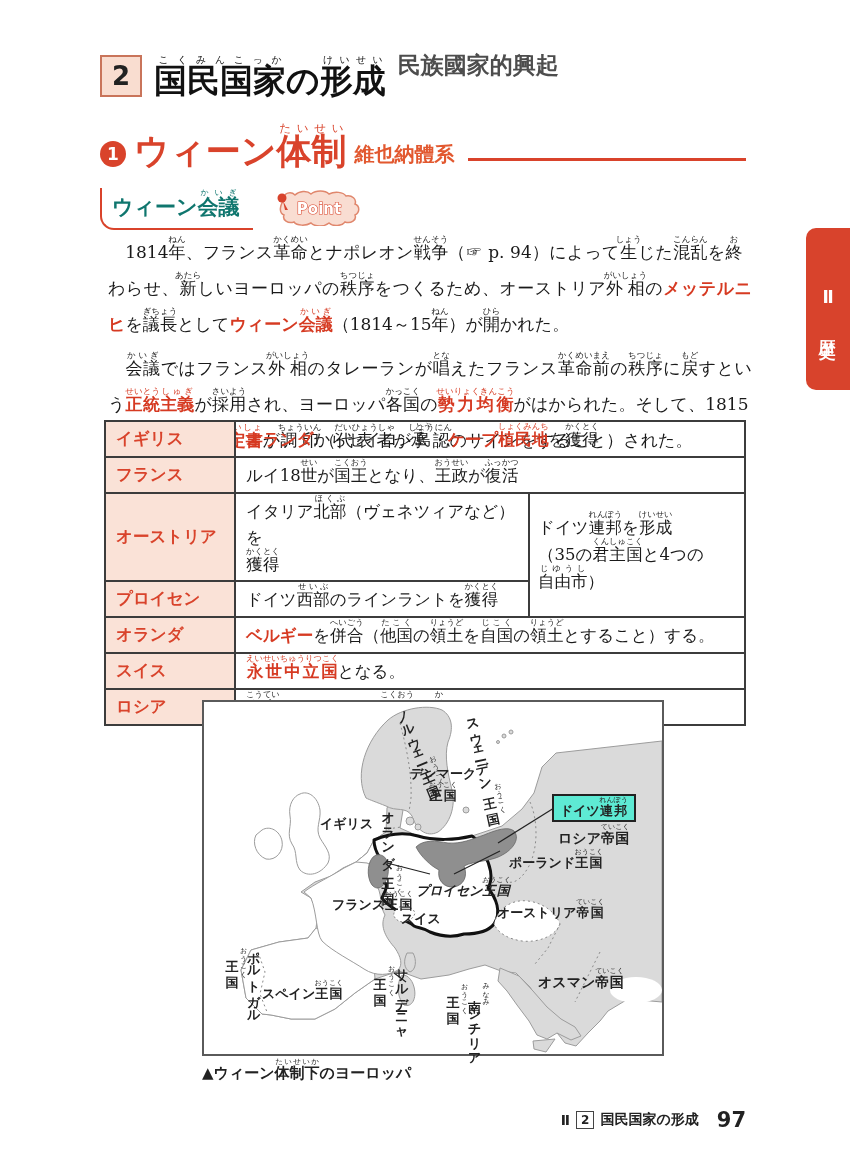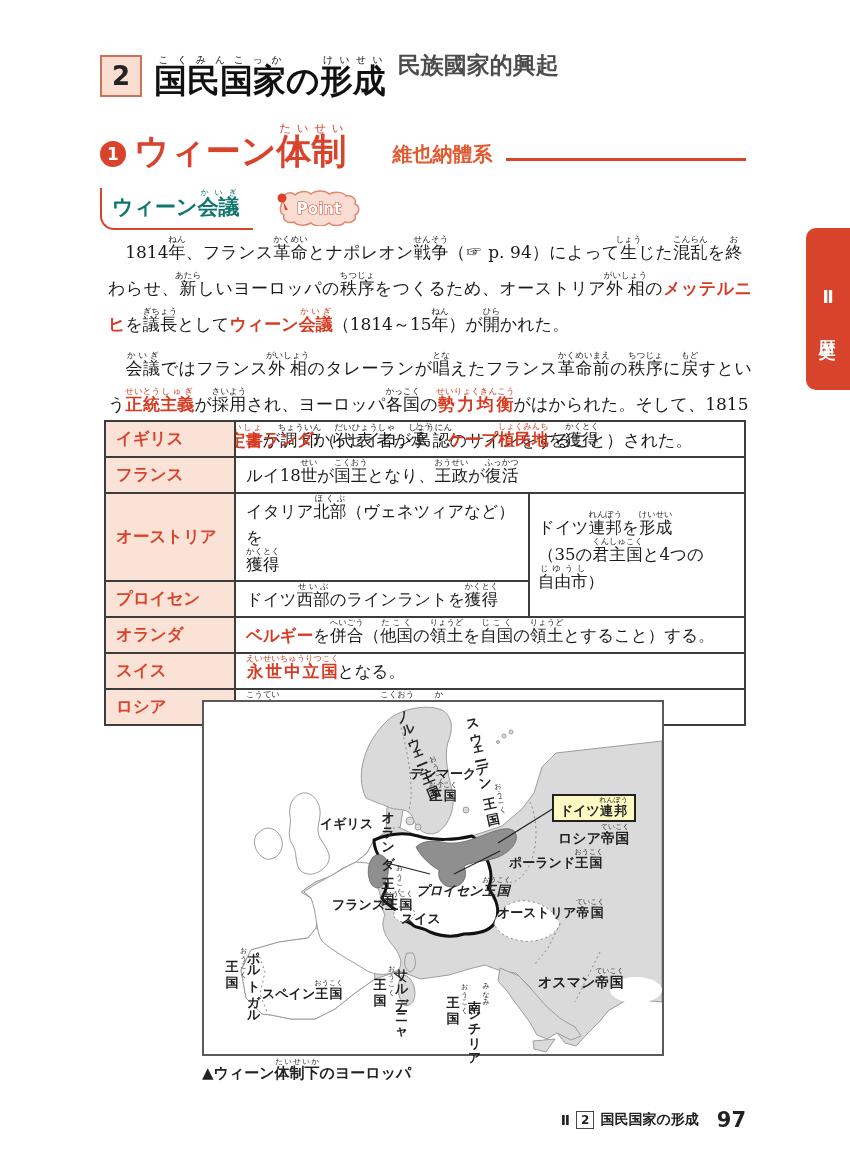--- a/index.html
+++ b/index.html
@@ -26,21 +26,21 @@
 
   
   .section-heading{position:absolute;left:100px;top:122px;display:flex;align-items:flex-end;gap:8px;width:646px;}
   .section-num{
     width:26px;height:26px;border-radius:50%;background:#d9432b;color:#fff;
     display:flex;align-items:center;justify-content:center;
     font-size:17px;font-weight:bold;margin-bottom:4px;flex:0 0 auto;
   }
   .section-title{font-size:35px;font-weight:bold;color:#d9432b;line-height:1.1;}
   .section-title rt{font-size:0.33em;}
-  .section-title-cn{font-size:20px;font-weight:bold;color:#e2582f;margin-bottom:3px;white-space:nowrap;margin-left:38px;}
+  .section-title-cn{font-size:20px;font-weight:bold;color:#e2582f;margin-bottom:3px;white-space:nowrap;}
   .section-rule{flex:1;height:3px;background:#d9432b;margin-bottom:10px;margin-left:6px;}
 
   
   .topic-row{position:absolute;left:100px;top:188px;display:flex;align-items:flex-start;gap:16px;}
   .topic-heading{
     font-size:21px;font-weight:bold;color:#0f766e;line-height:1.1;
     padding:2px 14px 9px 10px;
     border-bottom:2.5px solid #d9432b;border-left:2.5px solid #d9432b;
     border-bottom-left-radius:14px;
   }
@@ -83,21 +83,21 @@
     line-height:1.2;white-space:nowrap;font-family:"DejaVu Sans",sans-serif;
   }
   .mlbl rt{font-size:7px;}
   .mlbl.vert{writing-mode:vertical-rl;}
   .lbl-norway{left:186px;top:4px;transform:rotate(-22deg);transform-origin:top left;}
   .lbl-sweden{left:258px;top:10px;transform:rotate(-12deg);transform-origin:top left;}
   .lbl-denmark{left:206px;top:64px;text-align:center;}
   .lbl-britain{left:116px;top:114px;}
   .lbl-netherlands{left:176px;top:101px;}
   .lbl-german-confederation{
-    left:348px;top:92px;border:2px solid #222;background:#fef9c3;padding:1px 6px;
+    left:348px;top:92px;border:2px solid #222;background:#5eead4;padding:1px 6px;
   }
   .lbl-russia{left:354px;top:121px;font-size:14px;}
   .lbl-poland{left:305px;top:146px;}
   .lbl-prussia{left:212px;top:174px;font-style:italic;}
   .lbl-france{left:128px;top:188px;}
   .lbl-austria{left:293px;top:196px;}
   .lbl-switzerland{left:197px;top:209px;}
   .lbl-portugal{left:20px;top:240px;}
   .lbl-spain{left:58px;top:277px;}
   .lbl-sardinia{left:168px;top:258px;}

